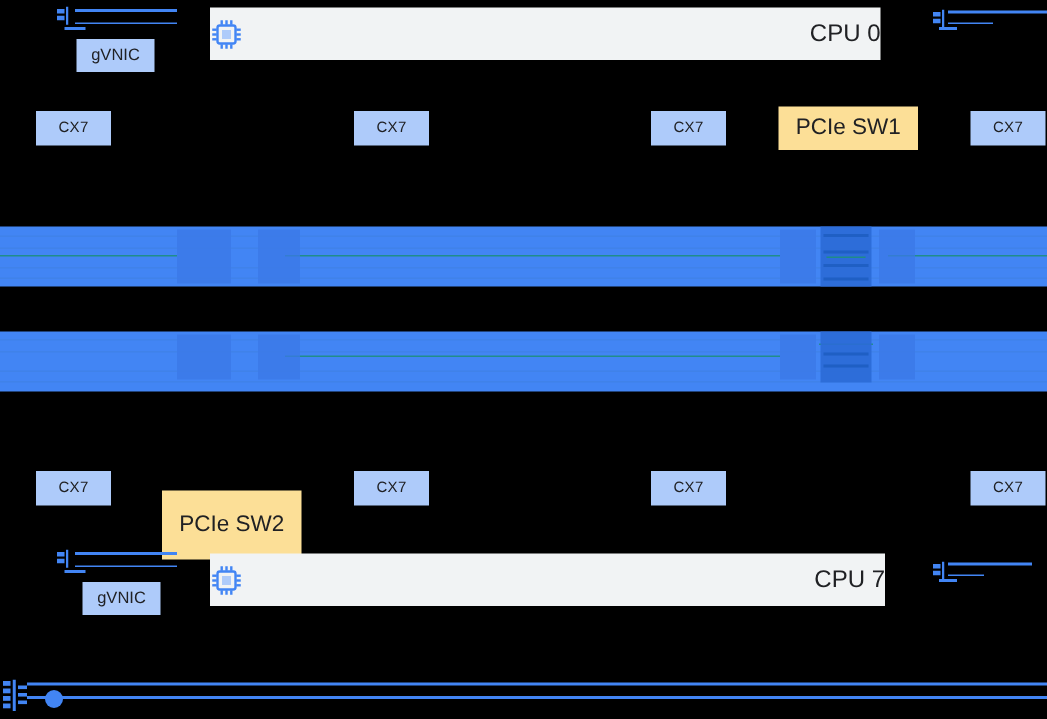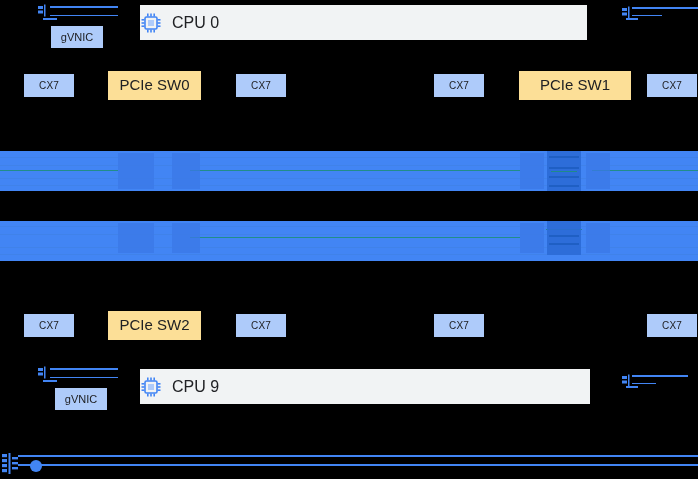--- a/index.html
+++ b/index.html
@@ -43,21 +43,21 @@
     background: #fcdf97;
     font-size: 15px;
   }
   .gvnic {
     background: #aecbfa;
     font-size: 11px;
   }
   .cpu {
     background: #f1f3f4;
     font-size: 16px;
-    justify-content: flex-start;
+    justify-content: space-between;
     gap: 10px;
   }
   .cpu .cpu-label { color: #202124; }
   .nvlink {
     background: #d5e4d2;
     font-size: 15px;
     color: #202124;
   }
 
   
@@ -159,33 +159,30 @@
     </span>
     <div class="nic-wire abs" style="left:10px; top:1px; width:66px;"></div>
     <div class="nic-wire thin abs" style="left:10px; top:9px; width:30px;"></div>
     <div class="nic-wire abs" style="left:4px; top:12px; width:12px;"></div>
   </div>
 
   <div class="abs node cx7" style="left:24px; top:74px; width:50px; height:23px;">
     <span>CX7</span>
   </div>
 
-  <div class="abs node pcie" style="left:108px; top:71px; width:93px; height:29px;">
-    <span>PCIe SW0</span>
-  </div>
 
   <div class="abs node cx7" style="left:236px; top:74px; width:50px; height:23px;">
     <span>CX7</span>
   </div>
 
   <div class="abs node cx7" style="left:434px; top:74px; width:50px; height:23px;">
     <span>CX7</span>
   </div>
 
-  <div class="abs node pcie" style="left:519px; top:71px; width:112px; height:29px;">
+  <div class="abs node pcie" style="left:519px; top:71px; width:93px; height:29px;">
     <span>PCIe SW1</span>
   </div>
 
   <div class="abs node cx7" style="left:647px; top:74px; width:50px; height:23px;">
     <span>CX7</span>
   </div>
 
   <div class="abs band" style="left:0; top:151px; width:698px; height:40px;">
     <div class="band-stripe" style="top:6px;"></div>
     <div class="band-stripe" style="top:14px;"></div>
@@ -226,21 +223,21 @@
     <div class="gpu-block" style="left:586px; top:2px; width:24px; height:30px;"></div>
 
     <div class="darkblue-line" style="left:549px; top:14px; width:30px;"></div>
     <div class="darkblue-line" style="left:549px; top:22px; width:30px;"></div>
   </div>
 
   <div class="abs node cx7" style="left:24px; top:314px; width:50px; height:23px;">
     <span>CX7</span>
   </div>
 
-  <div class="abs node pcie" style="left:108px; top:311px; width:93px; height:29px;">
+  <div class="abs node pcie" style="left:108px; top:327px; width:93px; height:46px;">
     <span>PCIe SW2</span>
   </div>
 
   <div class="abs node cx7" style="left:236px; top:314px; width:50px; height:23px;">
     <span>CX7</span>
   </div>
 
   <div class="abs node cx7" style="left:434px; top:314px; width:50px; height:23px;">
     <span>CX7</span>
   </div>
@@ -281,21 +278,21 @@
           <rect x="13.4" y="17.5" width="1.6" height="3"></rect>
           <rect x="1.5" y="7" width="3" height="1.6"></rect>
           <rect x="1.5" y="10.2" width="3" height="1.6"></rect>
           <rect x="1.5" y="13.4" width="3" height="1.6"></rect>
           <rect x="17.5" y="7" width="3" height="1.6"></rect>
           <rect x="17.5" y="10.2" width="3" height="1.6"></rect>
           <rect x="17.5" y="13.4" width="3" height="1.6"></rect>
         </g>
       </svg>
     </span>
-    <span class="cpu-label">CPU 9</span>
+    <span class="cpu-label">CPU 7</span>
   </div>
 
   <div class="abs" style="left:622px; top:374px; width:76px; height:16px;">
     <span class="icon net-icon abs" style="left:0; top:0;">
       <svg width="14" height="14" viewBox="0 0 14 14">
         <rect x="0" y="2" width="5" height="3" fill="#4285f4"></rect>
         <rect x="0" y="6.5" width="5" height="3" fill="#4285f4"></rect>
         <rect x="6" y="0.5" width="1.5" height="12" fill="#4285f4"></rect>
       </svg>
     </span>

